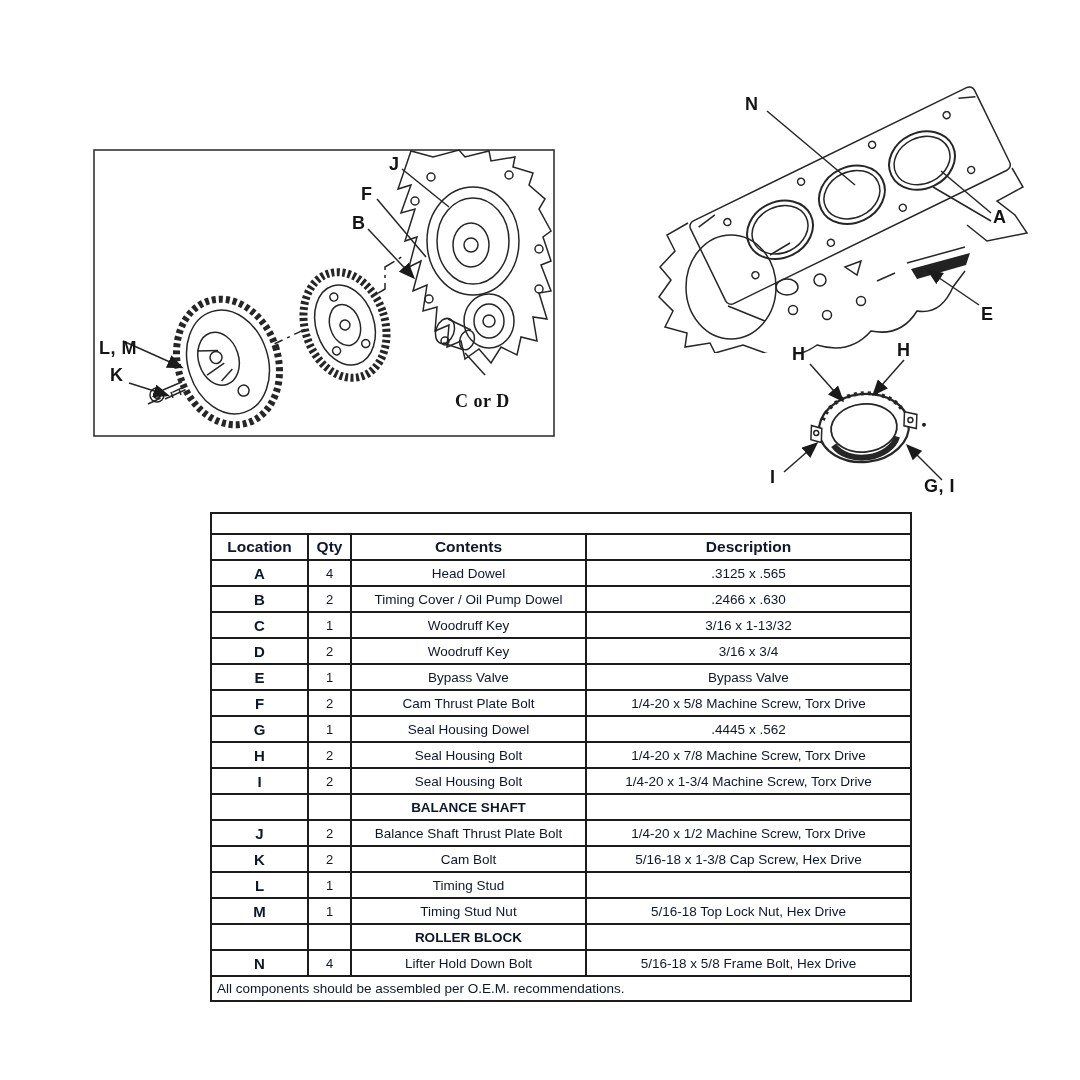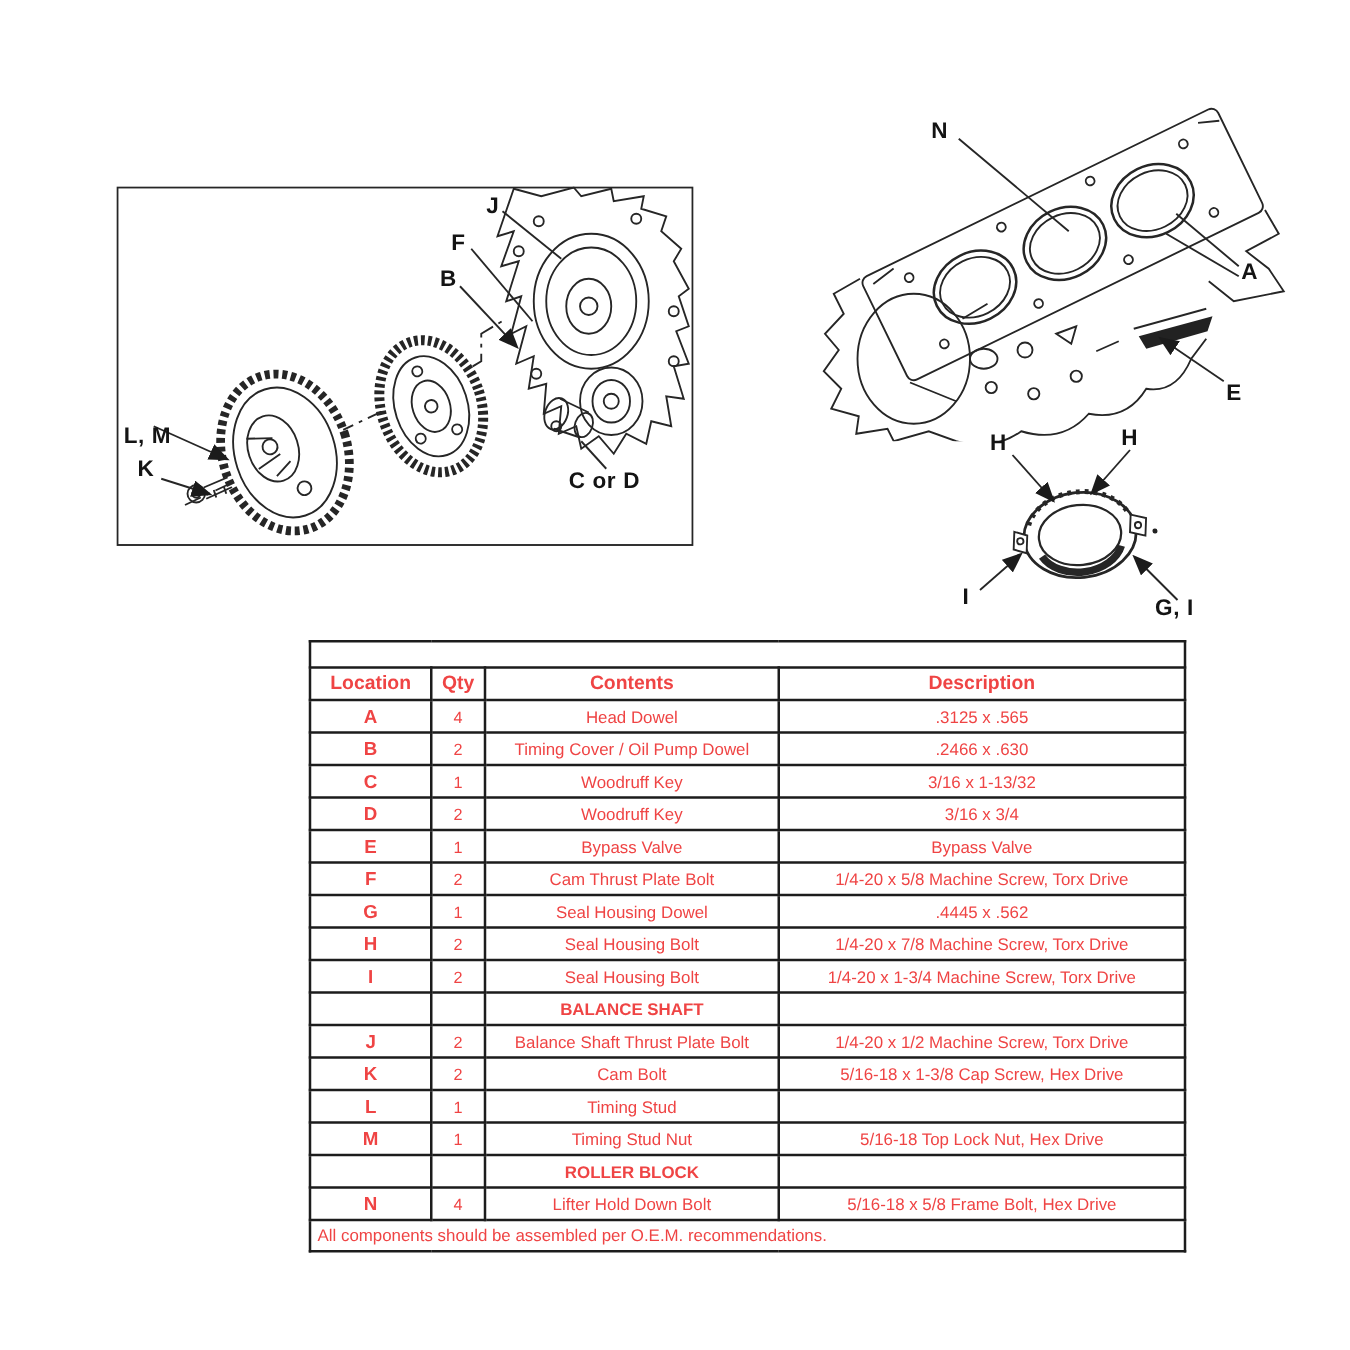--- a/index.html
+++ b/index.html
@@ -10,21 +10,21 @@
   .fig{position:absolute;}
   .fig svg{display:block;}
   .fig-label{
     position:absolute;font-weight:bold;font-size:18px;line-height:1;
     color:#141414;white-space:nowrap;letter-spacing:.5px;
   }
   
   .table-wrap{position:absolute;left:210px;top:512px;}
   table.parts{
     border-collapse:collapse;table-layout:fixed;width:700px;
-    font-size:13.5px;color:#ef4444;margin-left:37px;
+    font-size:13.5px;color:#0f172a;
   }
   table.parts td,table.parts th{
     border:2px solid #1c1c1c;height:24px;padding:0 5px;
     overflow:hidden;white-space:nowrap;vertical-align:middle;
   }
   tr.top-strip td{height:19px;border-bottom-width:2px;}
   table.parts th{font-size:15.5px;font-weight:bold;text-align:center;padding:0 2px;}
   td.location{font-weight:bold;font-size:15px;text-align:center;}
   td.qty{text-align:center;font-size:13px;}
   td.contents,td.description{text-align:center;}
@@ -120,21 +120,21 @@
         <path d="M275,80 L320,128" marker-end="url(#m1)"></path>
         <path d="M30,192 L88,218" marker-end="url(#m1)"></path>
         <path d="M36,234 L74,246" marker-end="url(#m1)"></path>
       </g>
     </svg>
     <span class="fig-label" style="left:296px;top:6px;">J</span>
     <span class="fig-label" style="left:268px;top:36px;">F</span>
     <span class="fig-label" style="left:259px;top:65px;">B</span>
     <span class="fig-label" style="left:6px;top:172px;margin-top:18px;">L, M</span>
     <span class="fig-label" style="left:17px;top:217px;">K</span>
-    <span class="fig-label" style="left:362px;top:226px;">C or D</span>
+    <span class="fig-label" style="left:362px;top:243px;font-family:Liberation Serif, serif;">C or D</span>
   </div>
 
   <div class="fig" style="left:615px;top:75px;width:420px;height:278px;">
     <svg width="420" height="278" viewBox="0 0 420 278">
       <defs>
         <marker id="m2" markerWidth="11" markerHeight="9" refX="9" refY="4.5" orient="auto">
           <path d="M0,0 L11,4.5 L0,9 Z" fill="#1b1b1b"></path>
         </marker>
       </defs>
 

